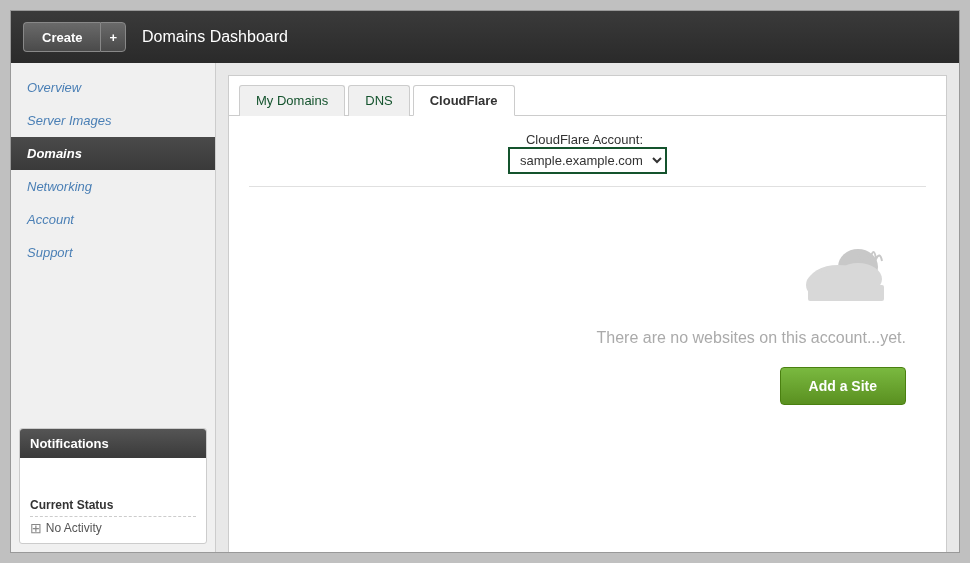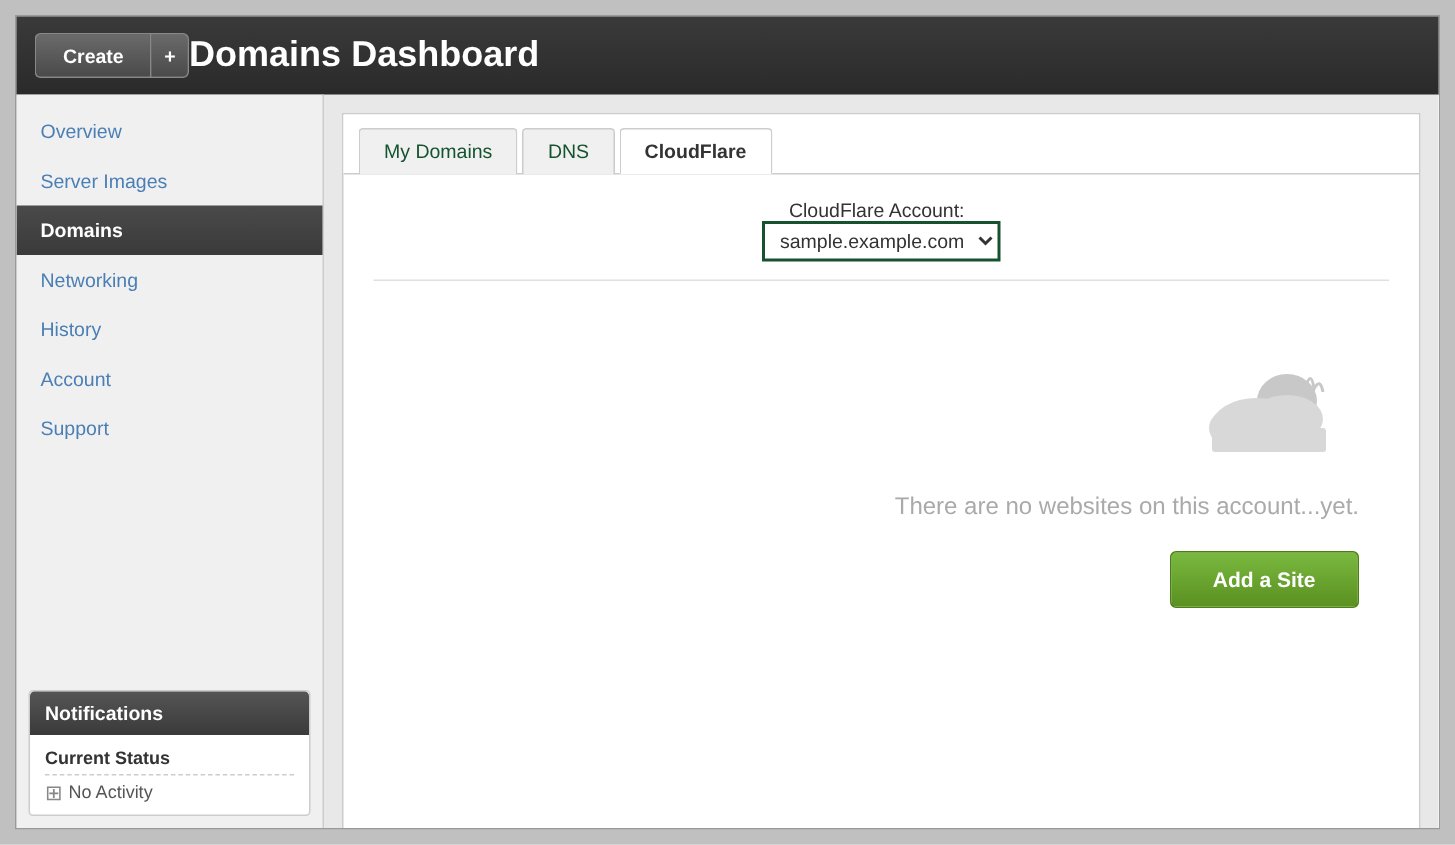--- a/index.html
+++ b/index.html
@@ -31,20 +31,21 @@
       color: #fff;
       display: flex;
       align-items: center;
       padding: 0 12px;
       height: 52px;
       flex-shrink: 0;
     }
     .create-btn-group {
       display: flex;
       align-items: flex-start;
+      margin-right: 16px;
     }
     .create-btn {
       background: linear-gradient(to bottom, #6a6a6a, #4a4a4a);
       color: #fff;
       border: 1px solid #888;
       border-right: none;
       padding: 6px 18px;
       font-size: 13px;
       font-weight: bold;
       cursor: pointer;
@@ -58,22 +59,22 @@
       padding: 6px 8px;
       font-size: 13px;
       font-weight: bold;
       cursor: pointer;
       border-radius: 0 4px 4px 0;
       height: 30px;
       line-height: 1;
     }
     .header-title {
       color: #fff;
-      font-size: 24px;
-      font-weight: bold;
+      font-size: 16px;
+      font-weight: normal;
     }
     
     .main-layout {
       display: flex;
       flex: 1;
       overflow: hidden;
     }
     
     .sidebar {
       width: 205px;
@@ -87,20 +88,21 @@
     .sidebar-nav {
       flex: 1;
     }
     .sidebar-item {
       display: block;
       padding: 9px 16px;
       color: #4a7fb5;
       text-decoration: none;
       font-size: 13px;
       cursor: pointer;
+      font-style: italic;
     }
     .sidebar-item.active {
       background: linear-gradient(to bottom, #4a4a4a, #3a3a3a);
       color: #fff;
       font-weight: bold;
     }
     
     .notifications-section {
       margin: 8px 8px 8px 8px;
       background: #fff;
@@ -118,20 +120,21 @@
     .notifications-body {
       padding: 8px 10px;
     }
     .current-status-label {
       font-weight: bold;
       font-size: 12px;
       color: #333;
       margin-bottom: 4px;
       border-bottom: 1px dashed #ccc;
       padding-bottom: 4px;
+      margin-top: 32px;
     }
     .activity-item {
       display: flex;
       align-items: center;
       gap: 4px;
       color: #555;
       font-size: 12px;
       margin-top: 4px;
     }
     .activity-icon {
@@ -248,21 +251,20 @@
     </div>
 
     <div class="main-layout">
 
       <div class="sidebar">
         <nav class="sidebar-nav">
           <a class="sidebar-item">Overview</a>
           <a class="sidebar-item">Server Images</a>
           <a class="sidebar-item active">Domains</a>
           <a class="sidebar-item">Networking</a>
-          <a class="sidebar-item">History</a>
           <a class="sidebar-item">Account</a>
           <a class="sidebar-item">Support</a>
         </nav>
 
         <div class="notifications-section">
           <div class="notifications-header">Notifications</div>
           <div class="notifications-body">
             <div class="current-status-label">Current Status</div>
             <div class="activity-item">
               <span class="activity-icon">⊞</span>

